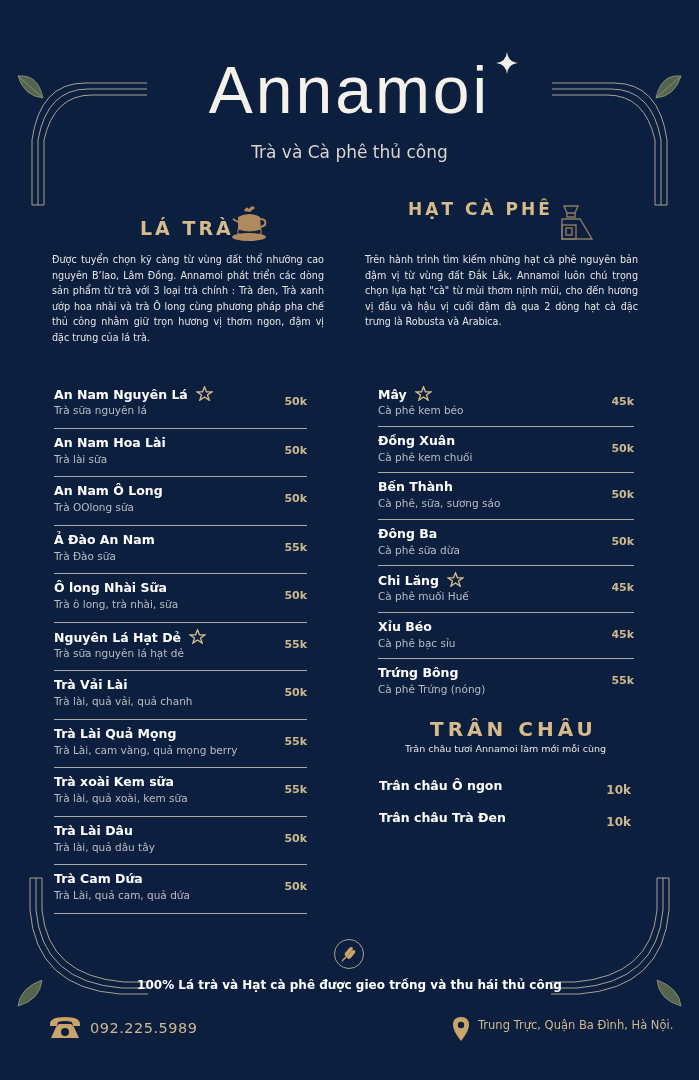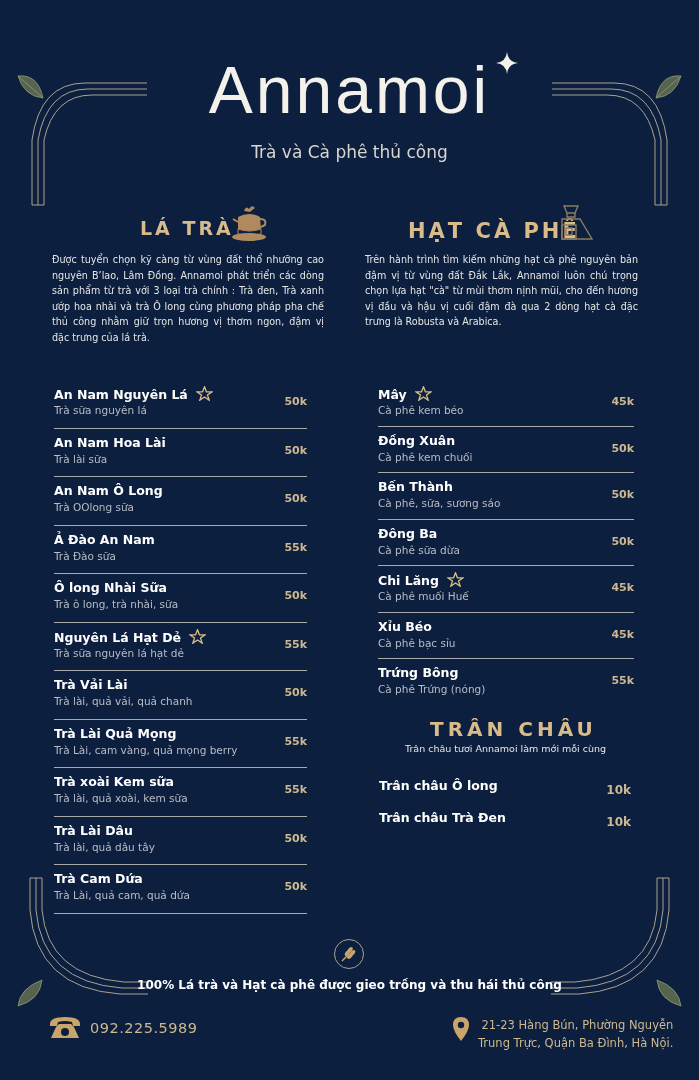--- a/index.html
+++ b/index.html
@@ -10,21 +10,21 @@
   .deco { position: absolute; pointer-events: none; }
 
   .brand { position: absolute; left: 0; width: 699px; top: 52px; text-align: center;
     font-family: "Liberation Sans", sans-serif; font-weight: 400; font-size: 66px; letter-spacing: 3px; color: #f4f1ea; }
   .tagline { position: absolute; left: 0; width: 699px; top: 142px; text-align: center;
     font-family: "DejaVu Sans", sans-serif; font-size: 17px; color: #d9d6cf; }
   .star-sparkle { position: absolute; left: 496px; top: 52px; width: 22px; height: 22px; }
 
   .sec-title { position: absolute; font-family: "DejaVu Sans", sans-serif; font-weight: bold; color: #d7bb8a; letter-spacing: 3px; }
   .sec-title.tea { left: 140px; top: 217px; font-size: 19px; }
-  .sec-title.coffee { left: 408px; top: 219px; font-size: 21px; }
+  .sec-title.coffee { left: 408px; top: 199px; font-size: 17px; }
   .sec-title.pearl { left: 430px; top: 717px; font-size: 20px; letter-spacing: 4px; }
   .icon-box { position: absolute; }
 
   .desc { position: absolute; font-size: 9.6px; line-height: 15.6px; color: #e6e6e6; text-align: justify; }
   .desc.tea { left: 52px; top: 252px; width: 272px; }
   .desc.coffee { left: 365px; top: 252px; width: 273px; }
   .pearl-sub { position: absolute; left: 405px; top: 743px; font-size: 9.5px; color: #e6e6e6; }
 
   .menu { position: absolute; }
   .menu.tea { left: 54px; top: 380px; width: 253px; }
@@ -220,21 +220,21 @@
       <div class="name">Trứng Bông</div>
       <div class="sub">Cà phê Trứng (nóng)</div>
       <div class="price">55k</div>
     </div>
   </div>
 
   <div class="sec-title pearl">TRÂN CHÂU</div>
   <div class="pearl-sub">Trân châu tươi Annamoi làm mới mỗi cùng</div>
   <div class="pearl-list">
     <div class="pearl-item">
-      <div class="name">Trân châu Ô long</div>
+      <div class="name">Trân châu Ô ngon</div>
       <div class="price">10k</div>
     </div>
     <div class="pearl-item">
       <div class="name">Trân châu Trà Đen</div>
       <div class="price">10k</div>
     </div>
   </div>
 
   <div class="wheat-badge">
     <svg width="27" height="27" viewBox="0 0 27 27" style="position:absolute;left:0;top:0">
@@ -257,18 +257,17 @@
     </svg>
     <span class="num">092.225.5989</span>
   </div>
 
   <div class="address">
     <svg width="18" height="26" viewBox="0 0 18 26">
       <path d="M9 1 Q17 1 17 9 Q17 15 9 25 Q1 15 1 9 Q1 1 9 1 Z" fill="#c9a46b"></path>
       <circle cx="9" cy="9" r="3.2" fill="#0c1f3f"></circle>
     </svg>
     <div class="lines">
-      <div>21-23 Hàng Bún, Phường Nguyễn</div>
       <div>Trung Trực, Quận Ba Đình, Hà Nội.</div>
     </div>
   </div>
 
 </div>
 
 </body></html>

